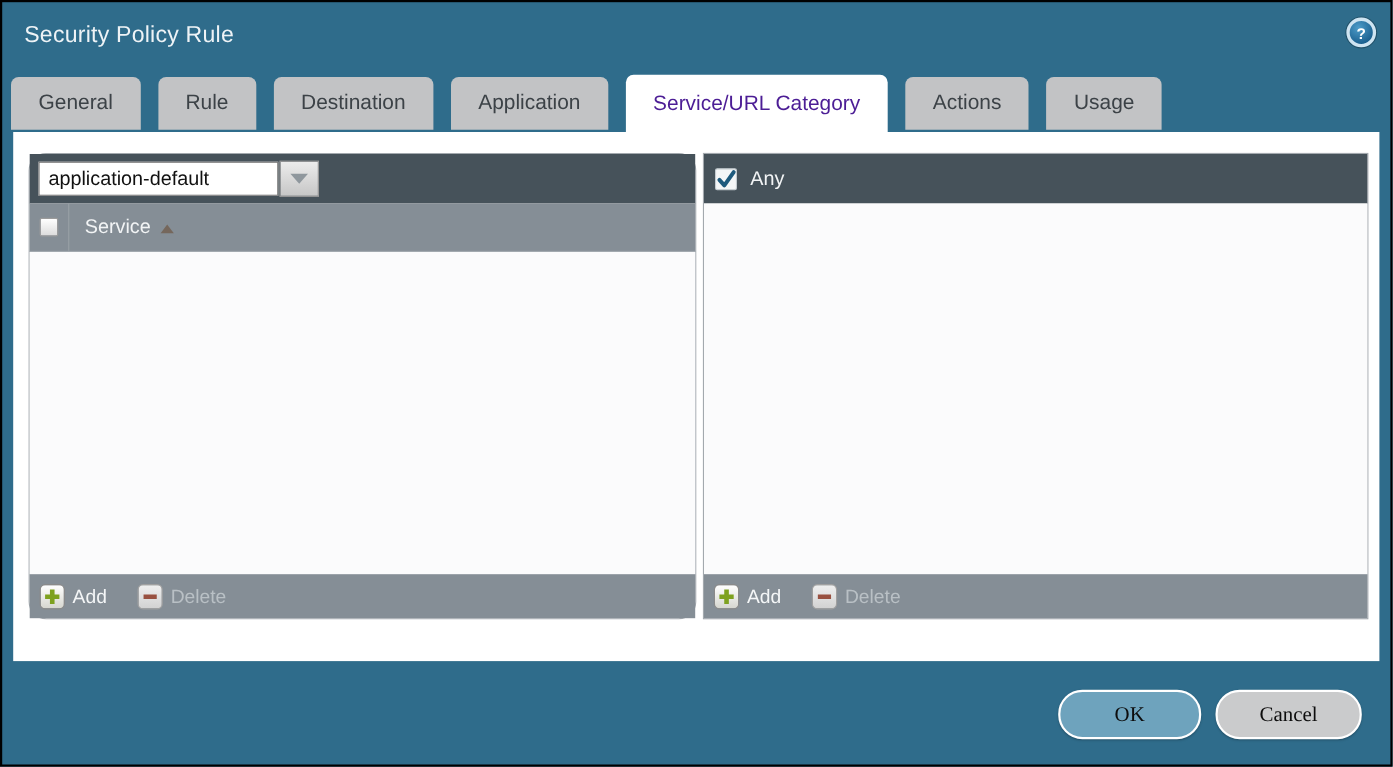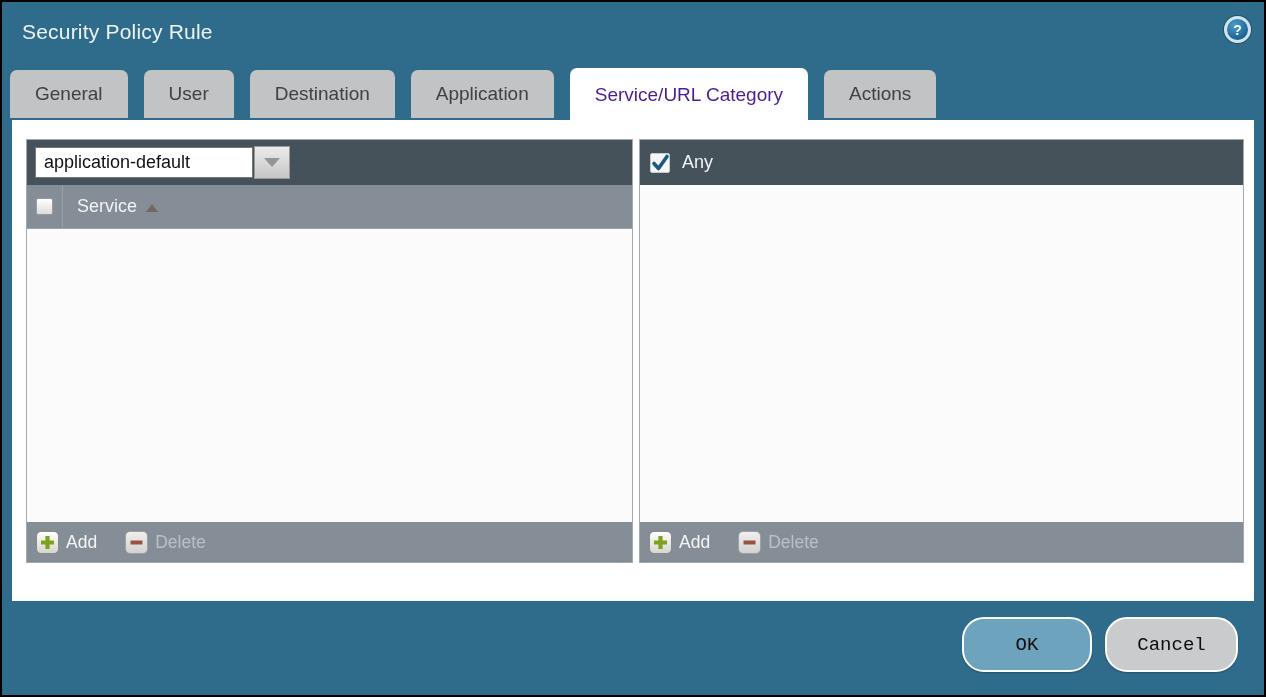--- a/index.html
+++ b/index.html
@@ -42,21 +42,21 @@
   
   .content {
     position:absolute; left:10px; top:118px; right:10px; height:481px;
     background:#ffffff; z-index:1;
   }
   .panel {
     position:absolute; top:19px; height:424px;
     border:1px solid #a3a9ae;
     display:flex; flex-direction:column; background:#fbfbfc;
   }
-  .panel.left  { left:14px;  width:607px; }
+  .panel.left  { left:14px;  width:607px;border-radius:16px; }
   .panel.right { left:627px; width:605px; }
   .phead {
     height:45px; background:#46525a; flex:0 0 45px;
     display:flex; align-items:center; padding-left:8px;
   }
   .combo-input {
     width:218px; height:31px; border:1px solid #777; background:#fff;
     font-family:"Liberation Sans", sans-serif; font-size:18px; color:#111;
     padding:0 0 0 8px; outline:none;
   }
@@ -110,42 +110,43 @@
   }
   .foot-btn.disabled .sq-icon { background:linear-gradient(#efefef,#d2d2d2); border-color:#a0a0a0; }
   .any-head { padding-left:10px; }
   .any-label { color:#f2f4f5; font-size:18px; margin-left:12px; }
   
   .dialog-buttons {
     position:absolute; right:26px; bottom:23px;
     display:flex; gap:13px;
   }
   .dialog-buttons button {
-    height:55px; border-radius:22px; border:2px solid #fff;
-    font-family:Liberation Mono, monospace; font-size:19px; color:#0d0d0d;
+    height:45px; border-radius:22px; border:2px solid #fff;
+    font-family:Liberation Serif, serif; font-size:19px; color:#0d0d0d;
     cursor:pointer; box-shadow:0 1px 2px rgba(0,0,0,.25);
   }
   .btn-ok { width:130px; background:#6ea3bd; }
   .btn-cancel { width:133px; background:#cacbcc; }
 </style>
 </head>
 <body>
 
 <span class="title">Security Policy Rule</span>
 <div class="help">
   <span>?</span>
 </div>
 
 <div class="tabs">
   <div class="tab">General</div>
-  <div class="tab">User</div>
+  <div class="tab">Rule</div>
   <div class="tab">Destination</div>
   <div class="tab">Application</div>
   <div class="tab active">Service/URL Category</div>
   <div class="tab">Actions</div>
+  <div class="tab">Usage</div>
 </div>
 
 <div class="content">
 
   <div class="panel left">
     <div class="phead">
       <input class="combo-input" readonly="" value="application-default" style="">
       <div class="combo-btn">
         <span class="dd-arrow"></span>
       </div>

